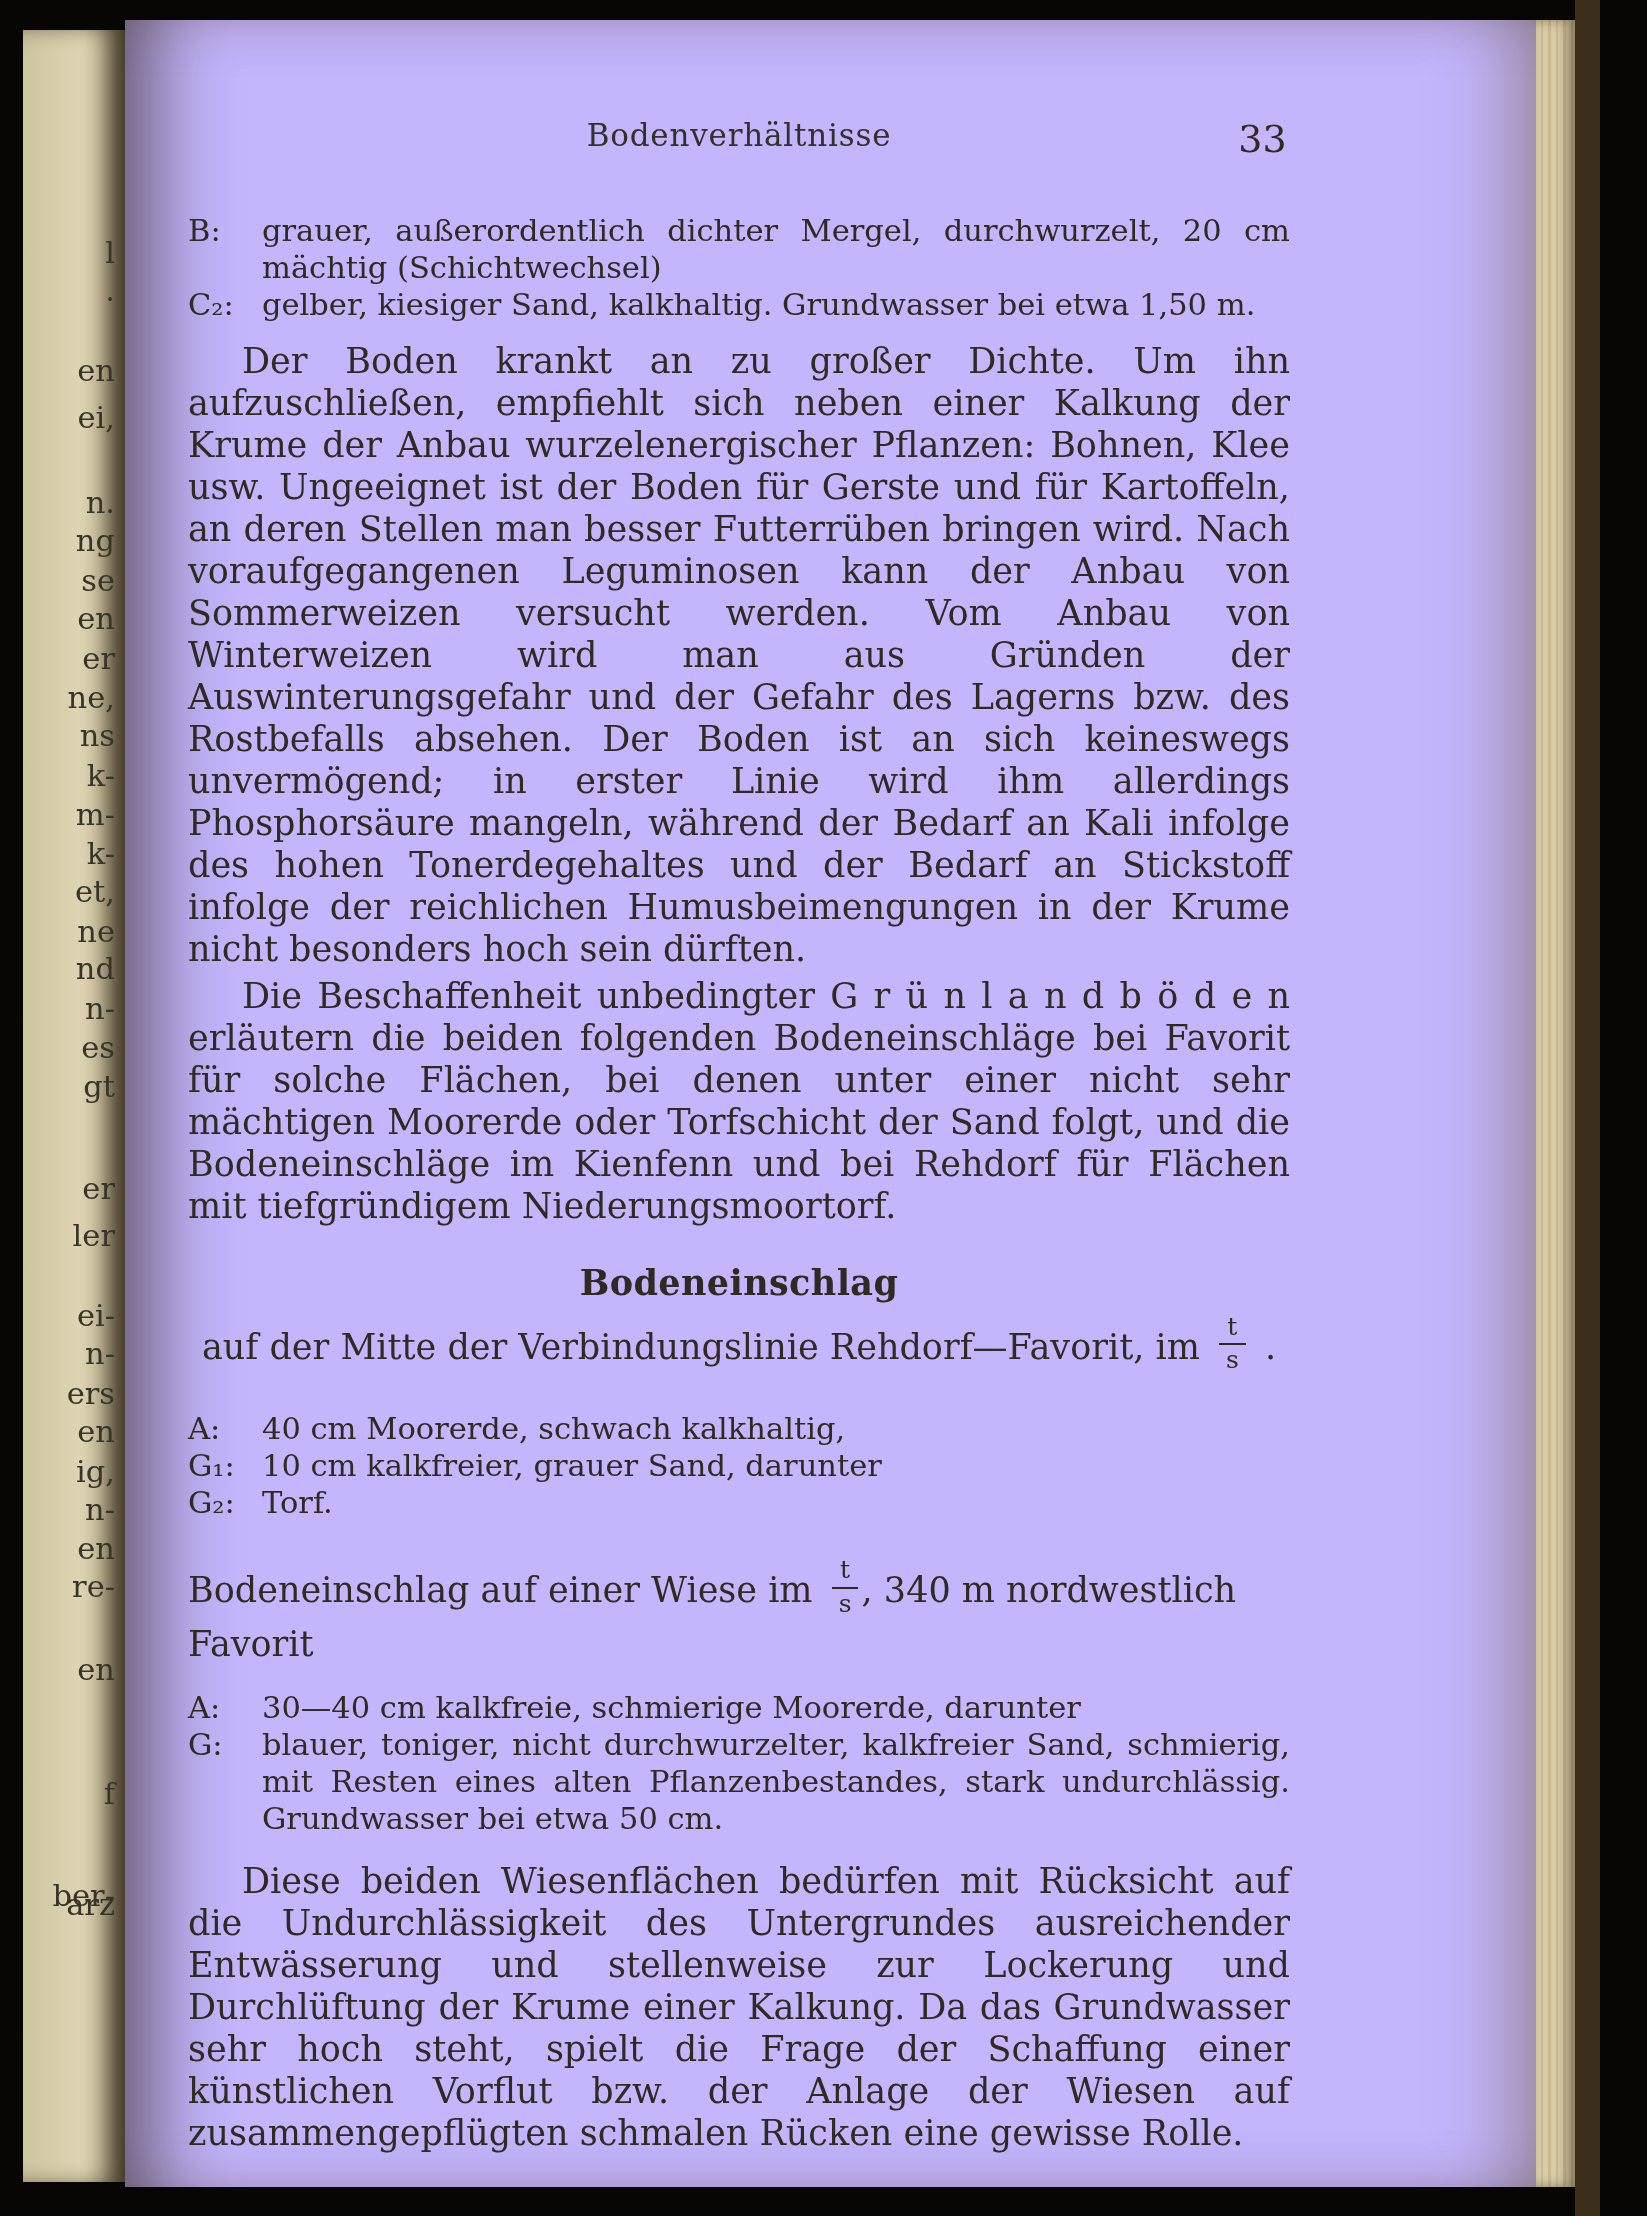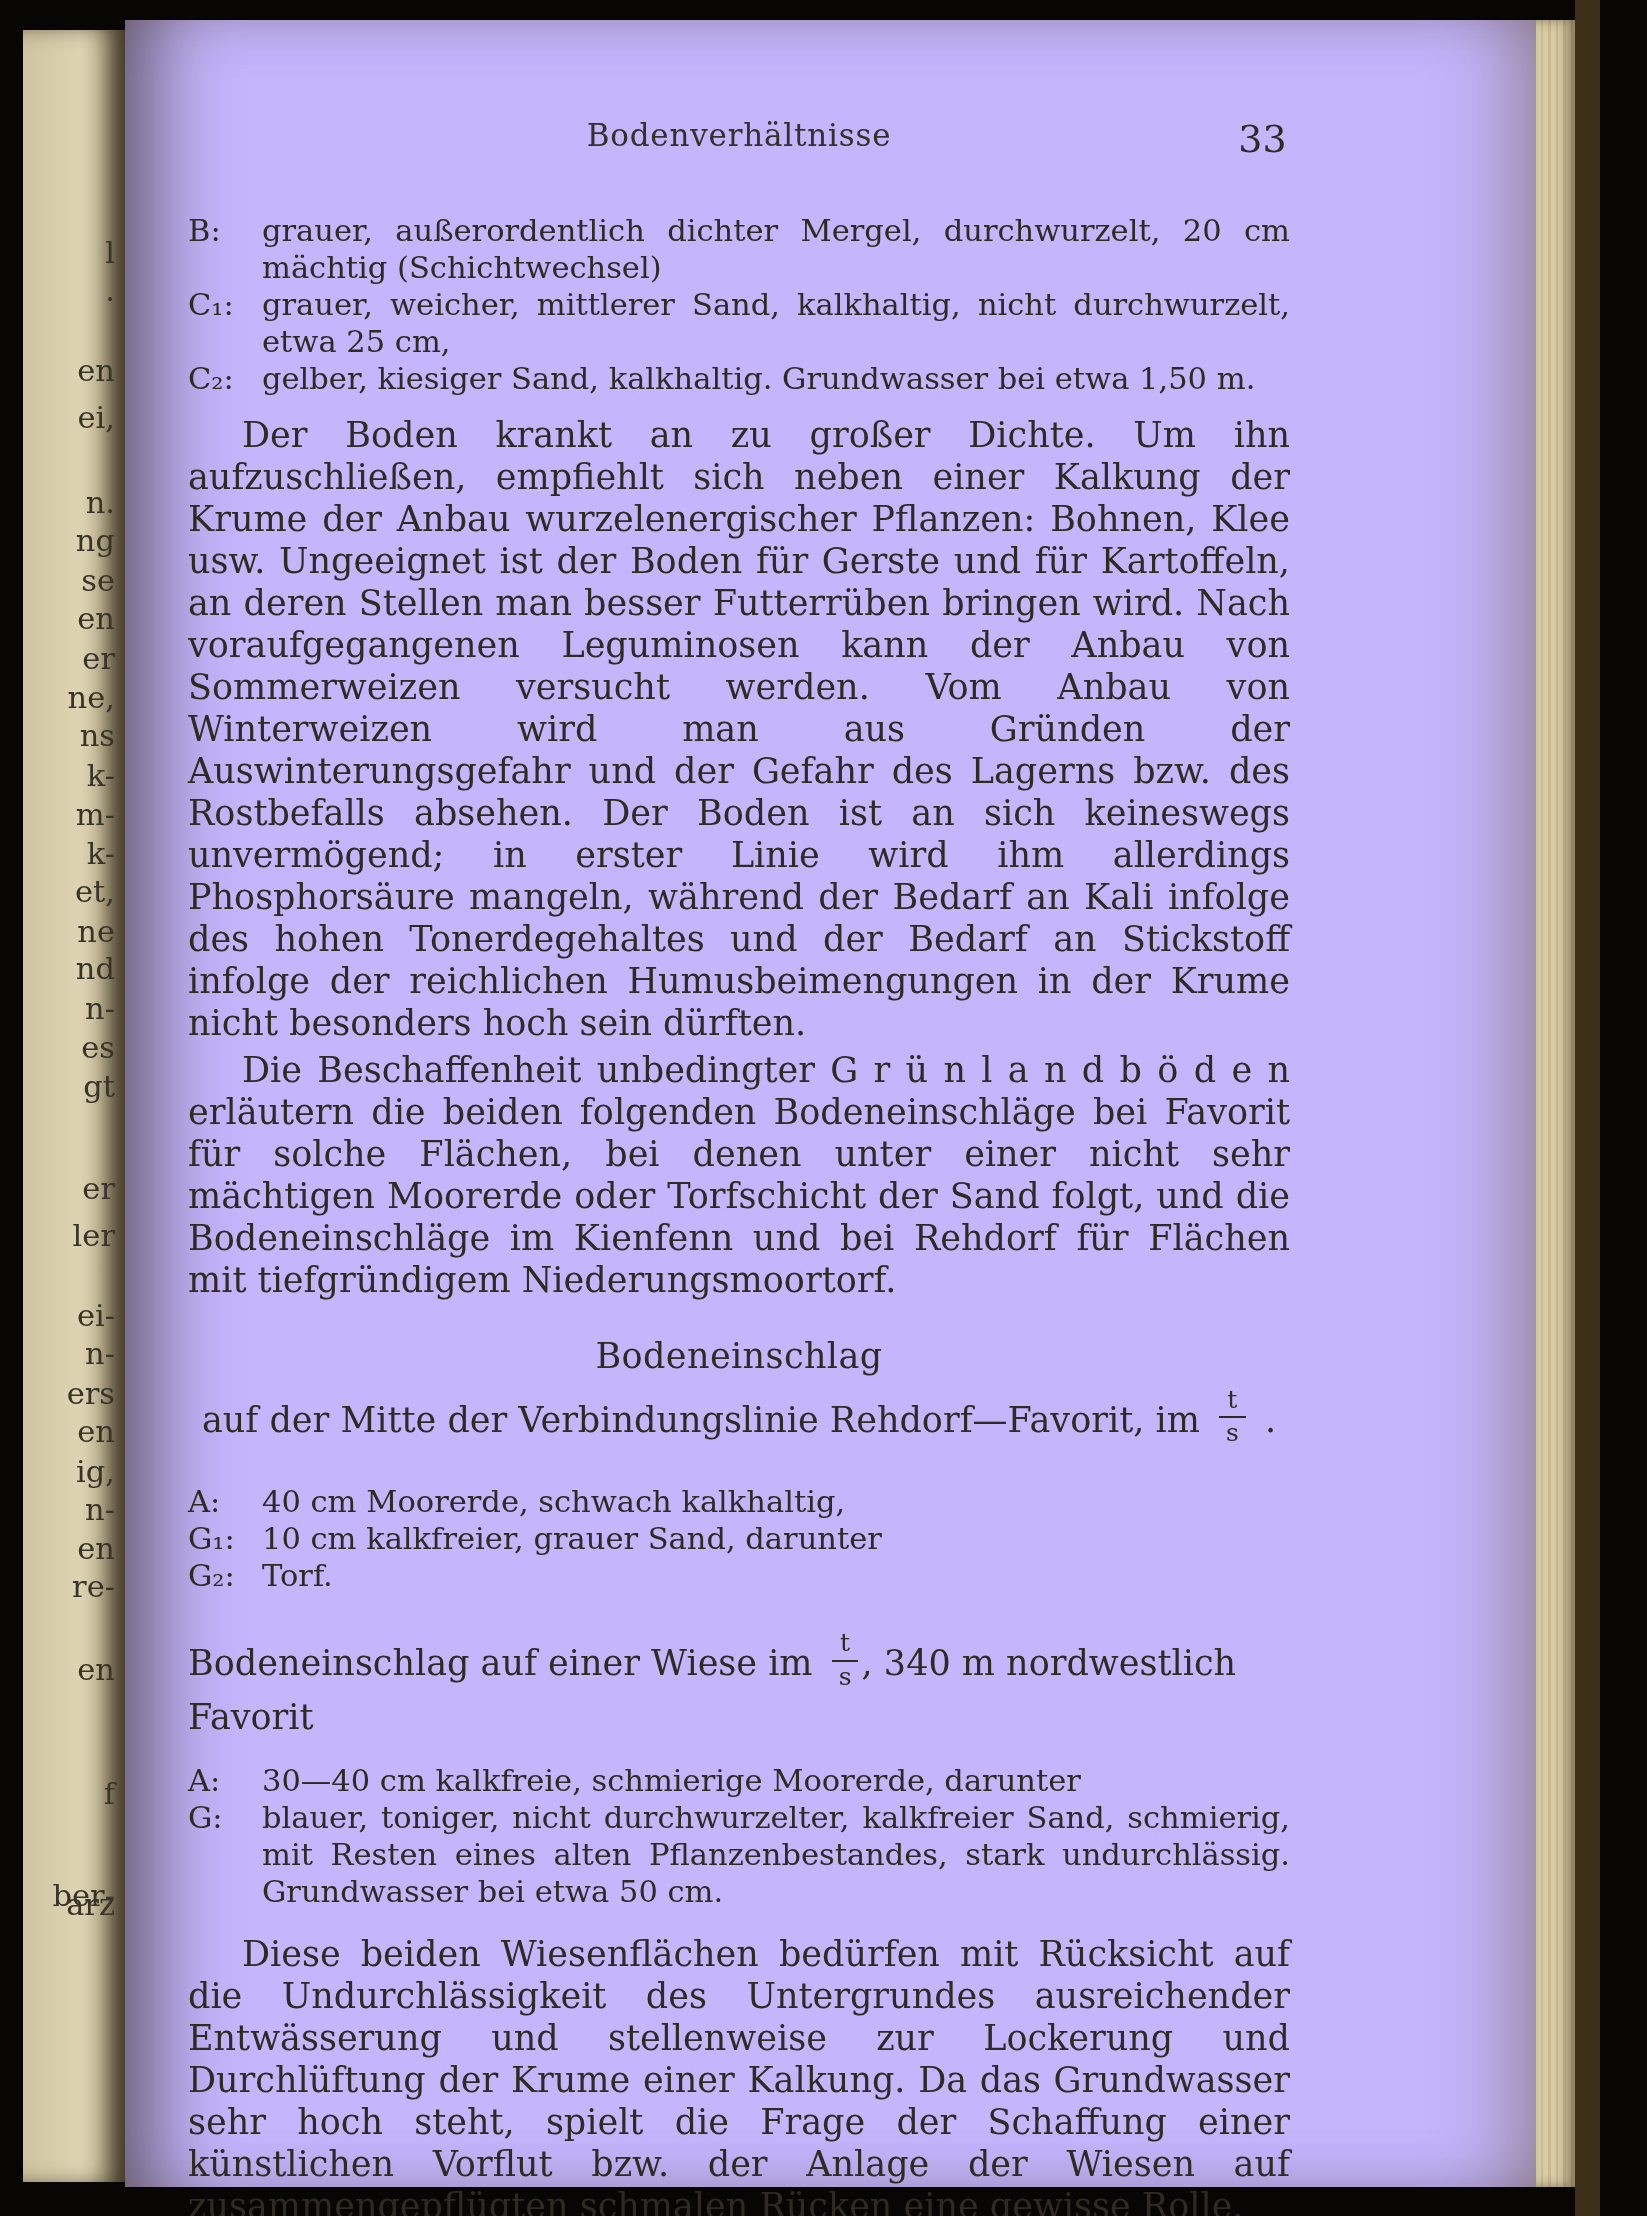--- a/index.html
+++ b/index.html
@@ -32,21 +32,21 @@
   .running-head{display:block;text-align:center;font-size:31px;letter-spacing:0.8px;color:#34302a}
   .page-number{position:absolute;right:3.3px;top:0;font-size:38px}
   dl{margin:0;padding:0}
   .def-row{display:flex;font-size:30.5px;line-height:37px}
   .def-row dt{width:74px;flex:0 0 74px}
   .def-row dd{margin:0;flex:1;text-align:justify}
   .list-top{margin-top:51px}
   .para{font-size:35px;line-height:42px;text-align:justify;margin:0;text-indent:54px}
   .para-1{margin-top:16.5px}
   .para-2{margin-top:5px}
-  .center-head{font-size:35px;font-weight:normal;text-align:center;margin:35px 0 0;letter-spacing:0.4px}
+  .center-head{font-size:35px;font-weight:bold;text-align:center;margin:35px 0 0;letter-spacing:0.4px}
   .subtitle{text-align:center;font-size:35px;margin-top:15px}
   .frac{display:inline-block;vertical-align:middle;text-align:center;
         font-size:25px;line-height:1.15;margin:0 8.2px;position:relative;top:-5px}
   .frac .num{display:block;border-bottom:2.5px solid #2f2b22;padding:0 8.2px 1.6px}
   .frac .den{display:block;padding-top:1.6px}
   .list-mitte{margin-top:30px}
   .wiese-head{font-size:35px;margin-top:40px}
   .wiese-head .frac{margin-right:3.3px}
   .list-wiese{margin-top:25px}
   .para-3{margin-top:23px}
@@ -105,24 +105,20 @@
       <span class="running-head">Bodenverhältnisse</span>
       <span class="page-number">33</span>
     </div>
 
     <dl class="list-top">
       <div class="def-row">
         <dt>B:</dt>
         <dd>grauer, außerordentlich dichter Mergel, durchwurzelt, 20 cm mächtig (Schichtwechsel)</dd>
       </div>
       <div class="def-row">
-        <dt>C₁:</dt>
-        <dd>grauer, weicher, mittlerer Sand, kalkhaltig, nicht durchwurzelt, etwa 25 cm,</dd>
-      </div>
-      <div class="def-row">
         <dt>C₂:</dt>
         <dd>gelber, kiesiger Sand, kalkhaltig. Grundwasser bei etwa 1,50 m.</dd>
       </div>
     </dl>
 
     <p class="para para-1">Der Boden krankt an zu großer Dichte. Um ihn aufzuschließen, empfiehlt sich neben einer Kalkung der Krume der Anbau wurzelenergischer Pflanzen: Bohnen, Klee usw. Ungeeignet ist der Boden für Gerste und für Kartoffeln, an deren Stellen man besser Futterrüben bringen wird. Nach voraufgegangenen Leguminosen kann der Anbau von Sommerweizen versucht werden. Vom Anbau von Winterweizen wird man aus Gründen der Auswinterungsgefahr und der Gefahr des Lagerns bzw. des Rostbefalls absehen. Der Boden ist an sich keineswegs unvermögend; in erster Linie wird ihm allerdings Phosphorsäure mangeln, während der Bedarf an Kali infolge des hohen Tonerdegehaltes und der Bedarf an Stickstoff infolge der reichlichen Humusbeimengungen in der Krume nicht besonders hoch sein dürften.</p>
 
     <p class="para para-2">Die Beschaffenheit unbedingter G r ü n l a n d b ö d e n erläutern die beiden folgenden Bodeneinschläge bei Favorit für solche Flächen, bei denen unter einer nicht sehr mächtigen Moorerde oder Torfschicht der Sand folgt, und die Bodeneinschläge im Kienfenn und bei Rehdorf für Flächen mit tiefgründigem Niederungsmoortorf.</p>
 
     <h3 class="center-head">Bodeneinschlag</h3>

